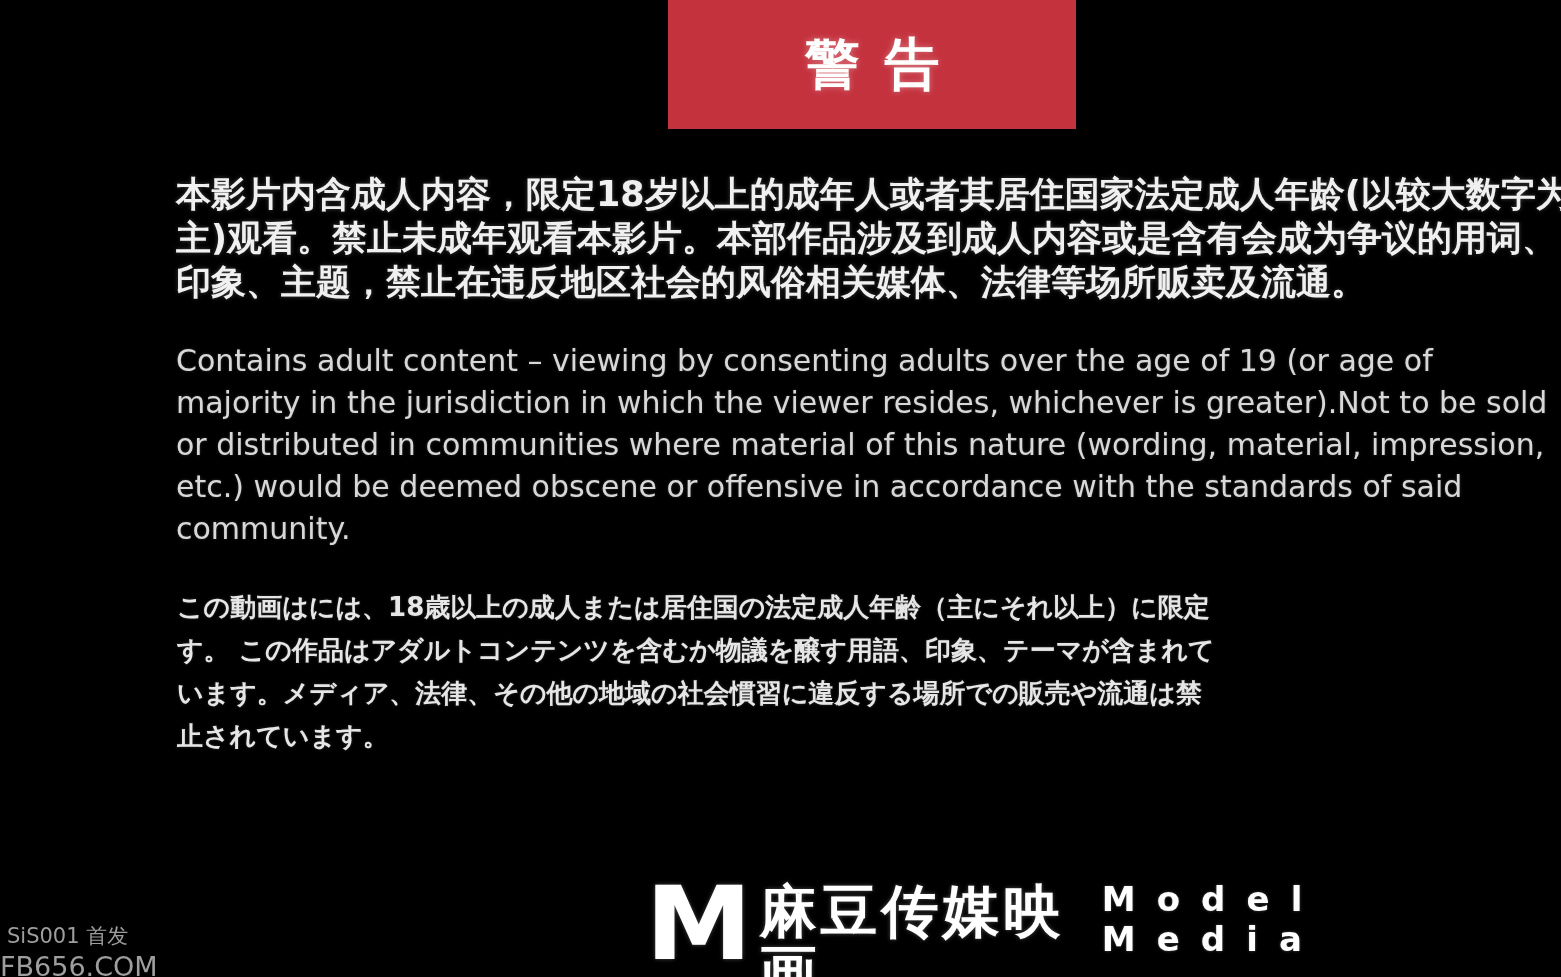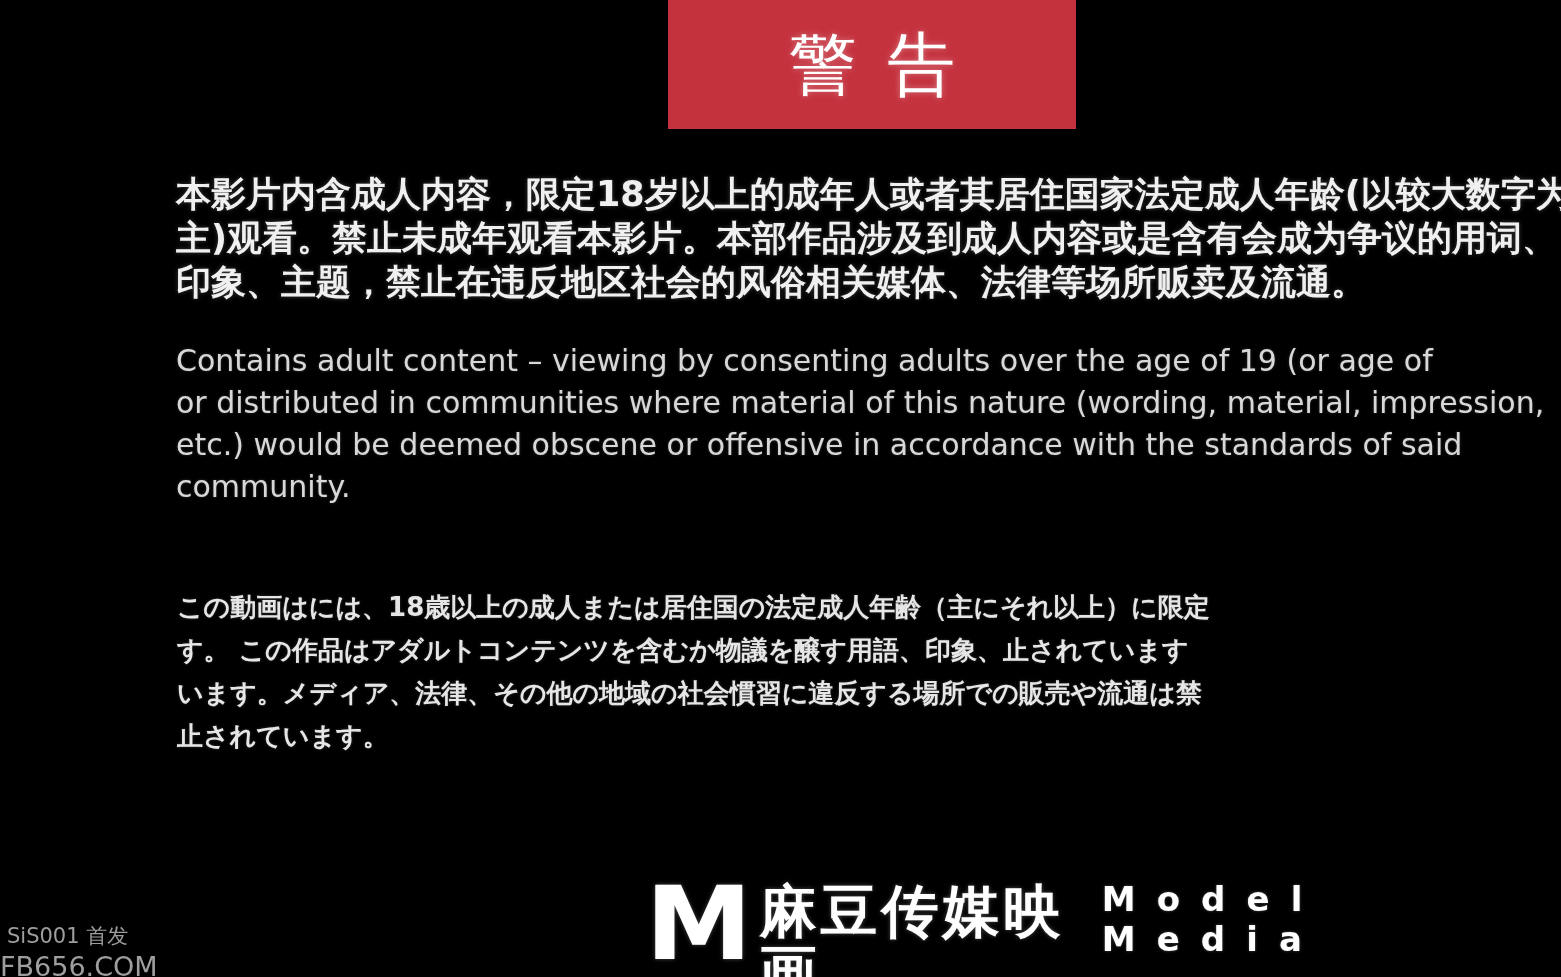--- a/index.html
+++ b/index.html
@@ -13,22 +13,22 @@
 
   .banner {
     position: absolute;
     left: 668px; top: 0;
     width: 408px; height: 129px;
     background: var(--banner-bg, #c4323e);
     display: flex; align-items: center; justify-content: center;
   }
   .banner-title {
     color: var(--banner-text, #fff);
-    font-size: 68px;
-    font-weight: normal;
+    font-size: 55px;
+    font-weight: bold;
     letter-spacing: 0.45em;
     margin-right: -0.45em;
     line-height: 1;
     text-shadow: 0 0 6px rgba(255,255,255,0.35);
   }
 
   .para { position: absolute; white-space: nowrap; }
   .para div { white-space: nowrap; }
 
   .zh {
@@ -103,28 +103,29 @@
 </div>
 
 <div class="para zh">
   <div>本影片内含成人内容，限定18岁以上的成年人或者其居住国家法定成人年龄(以较大数字为</div>
   <div>主)观看。禁止未成年观看本影片。本部作品涉及到成人内容或是含有会成为争议的用词、</div>
   <div>印象、主题，禁止在违反地区社会的风俗相关媒体、法律等场所贩卖及流通。</div>
 </div>
 
 <div class="para en">
   <div>Contains adult content – viewing by consenting adults over the age of 19 (or age of</div>
+  <div>majority in the jurisdiction in which the viewer resides, whichever is greater).Not to be sold</div>
   <div>or distributed in communities where material of this nature (wording, material, impression,</div>
   <div>etc.) would be deemed obscene or offensive in accordance with the standards of said</div>
   <div>community.</div>
 </div>
 
 <div class="para ja">
   <div>この動画はには、18歳以上の成人または居住国の法定成人年齢（主にそれ以上）に限定</div>
-  <div>す。 この作品はアダルトコンテンツを含むか物議を醸す用語、印象、止されています</div>
+  <div>す。 この作品はアダルトコンテンツを含むか物議を醸す用語、印象、テーマが含まれて</div>
   <div>います。メディア、法律、その他の地域の社会慣習に違反する場所での販売や流通は禁</div>
   <div>止されています。</div>
 </div>
 
 <div class="logo">
   <div class="logo-monogram">M</div>
   <div class="logo-text">
     <div class="logo-cjk">麻豆传媒映画</div>
     <div class="logo-latin">Model Media</div>
   </div>

